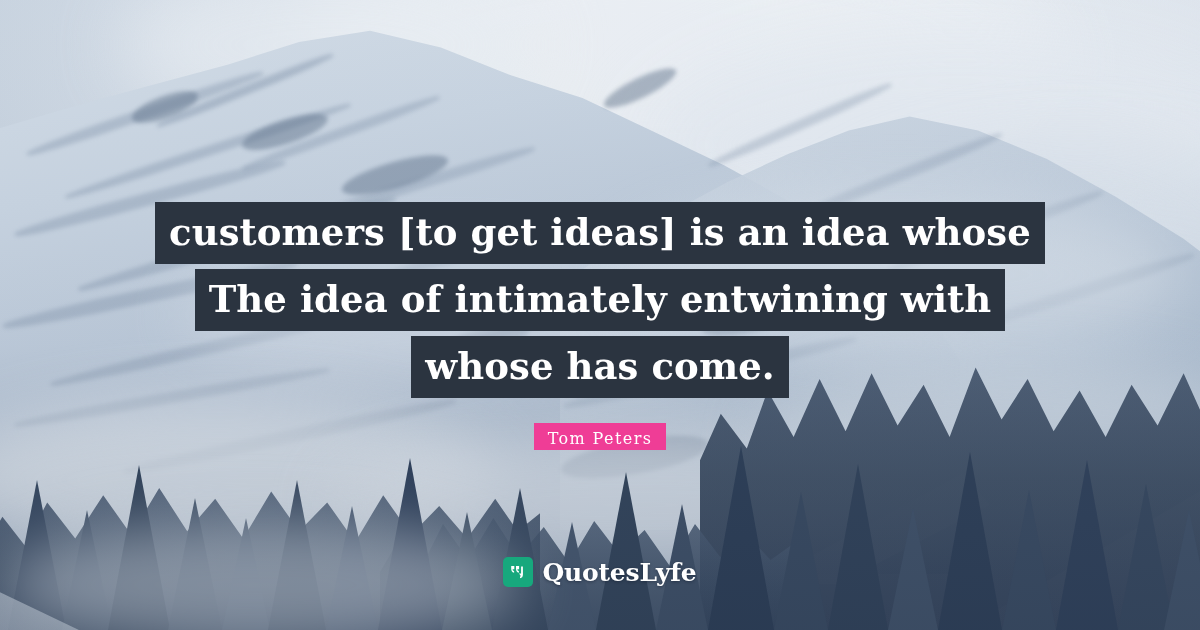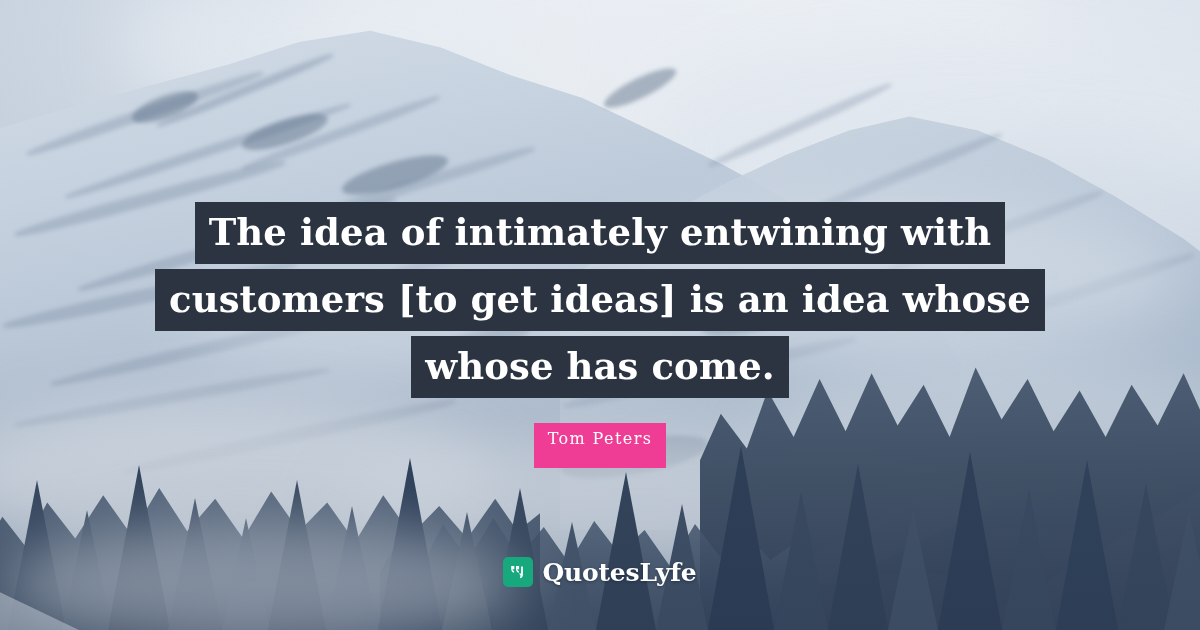--- a/index.html
+++ b/index.html
@@ -187,21 +187,21 @@
   .author-wrap { position:absolute; left:0; right:0; top:423px; text-align:center; }
   .author {
     display:inline-block;
     background:#ef3d96;
     color:#ffffff;
     font-family:"DejaVu Serif", serif;
     font-weight:400;
     font-size:16px;
     line-height:1;
     letter-spacing:1.4px;
-    padding:8px 14px 21px 14px;
+    padding:8px 14px 3px 14px;
   }
 
   
   .brand-wrap { position:absolute; left:0; right:0; top:557px; text-align:center; }
   .brand { display:inline-flex; align-items:center; gap:9px; }
   .brand-mark {
     width:30px; height:30px; border-radius:5px;
     background:#17a87d;
     display:inline-flex; align-items:center; justify-content:center;
     flex:0 0 auto;
@@ -341,22 +341,22 @@
 
     <div class="snow-bl"></div>
     <div class="mist m6"></div>
 
     <div class="grade"></div>
   </div>
 
   <div class="content">
 
     <div class="quote">
+      <div class="qline"><span>customers [to get ideas] is an idea whose</span></div>
       <div class="qline"><span>The idea of intimately entwining with</span></div>
-      <div class="qline"><span>customers [to get ideas] is an idea whose</span></div>
       <div class="qline"><span>whose has come.</span></div>
     </div>
 
     <div class="author-wrap">
       <span class="author">Tom Peters</span>
     </div>
 
     <div class="brand-wrap">
       <div class="brand">
         <span class="brand-mark">

